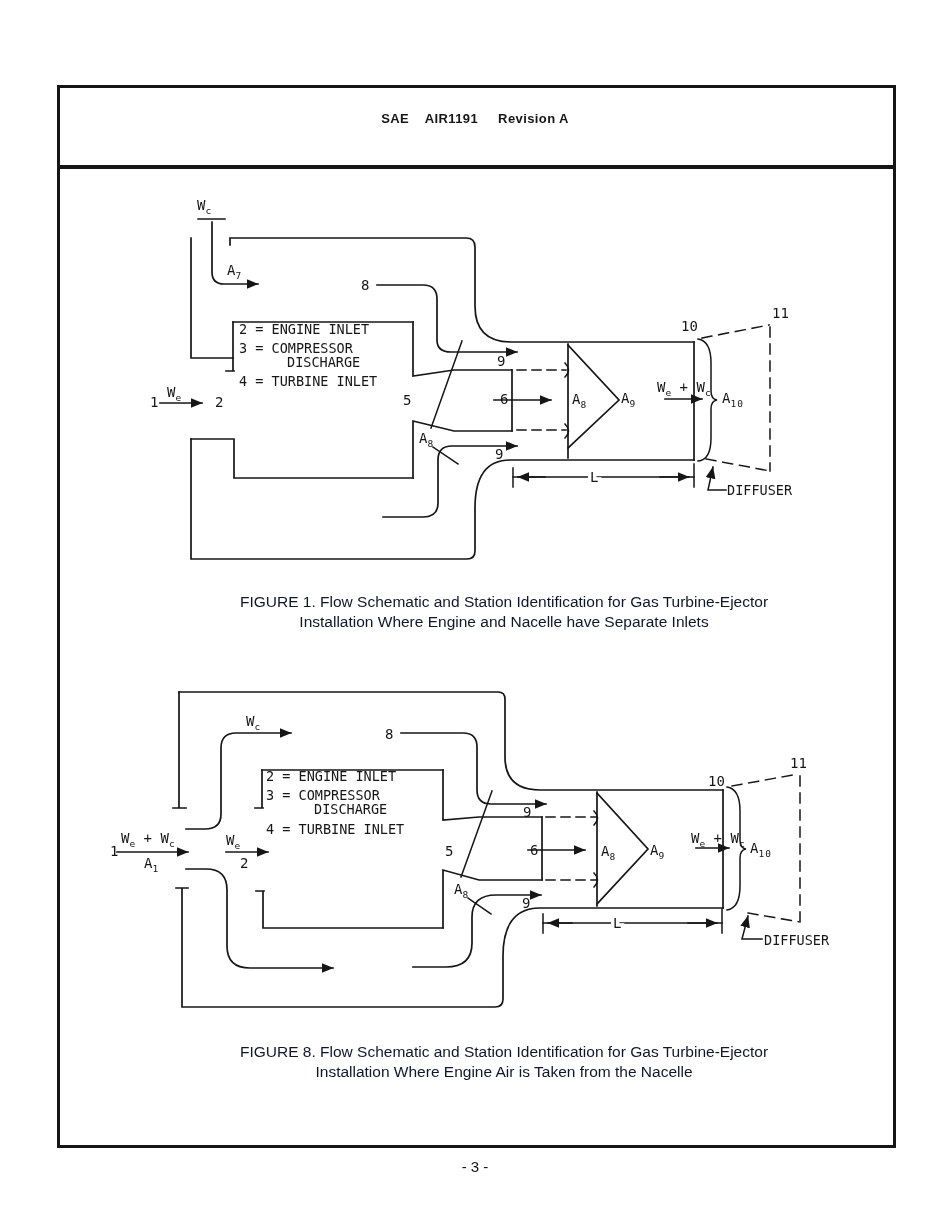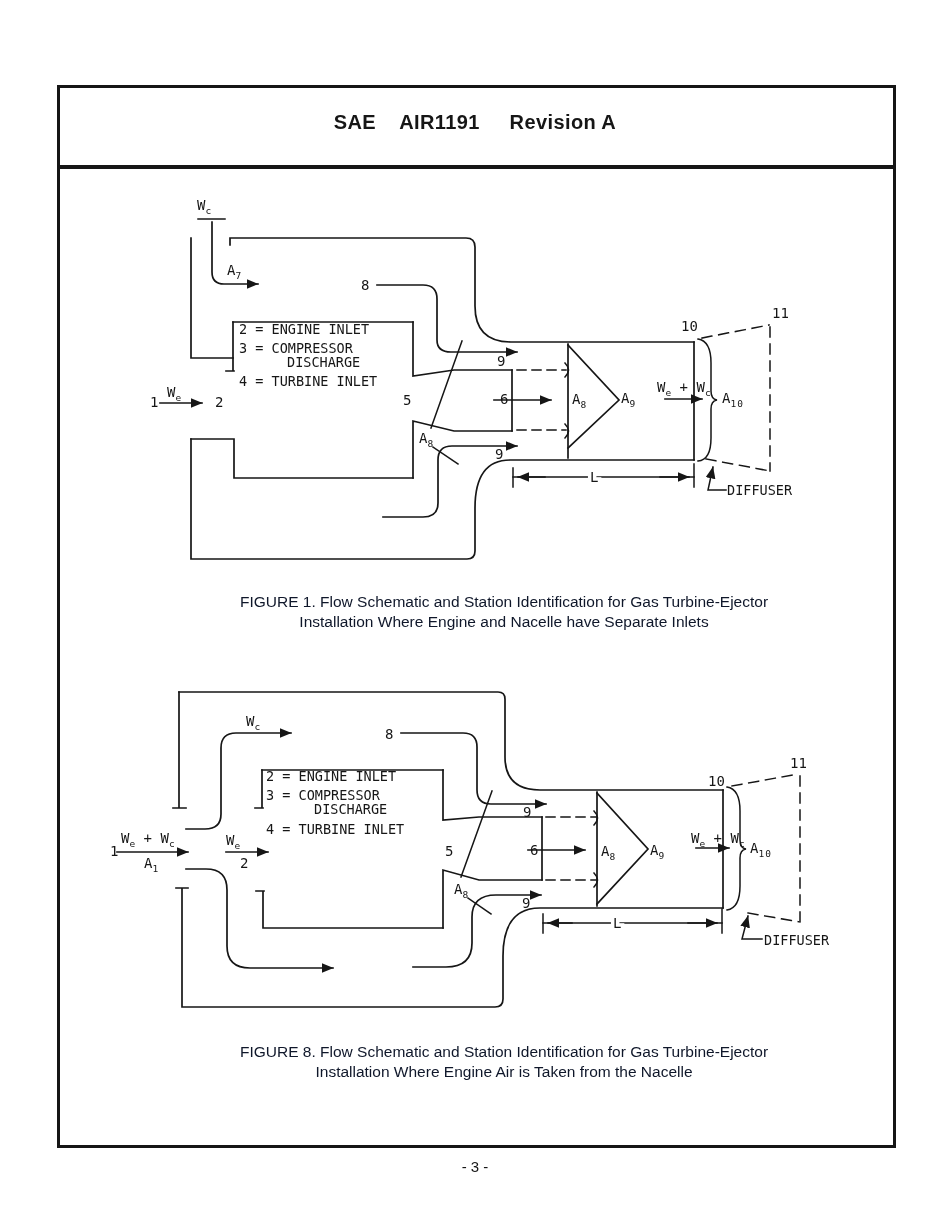--- a/index.html
+++ b/index.html
@@ -1,21 +1,21 @@
 <!DOCTYPE html>
 <html><head>
 <meta charset="utf-8">
 <style>
   html,body{margin:0;padding:0;background:#fff;}
   .sheet{position:relative;width:950px;height:1230px;background:#fff;overflow:hidden;
          font-family:"Liberation Sans",sans-serif;color:#161616;}
   .frame{position:absolute;left:57px;top:85px;width:833px;height:1057px;border:3px solid #161616;}
   .divider{position:absolute;left:57px;top:165px;width:839px;height:4px;background:#161616;}
   .hdr{position:absolute;left:0;top:111px;width:950px;text-align:center;
-       font-weight:bold;font-size:20px;white-space:pre;letter-spacing:.4px;}
+       font-weight:bold;font-size:13px;white-space:pre;letter-spacing:.4px;}
   .caption{position:absolute;left:44px;width:920px;text-align:center;
            font-size:15.5px;line-height:20px;color:#0f172a;}
   .cap1{top:592px;} .cap2{top:1042px;}
   .pgnum{position:absolute;left:0;top:1158px;width:950px;text-align:center;font-size:15px;}
   svg{position:absolute;}
   .ln{fill:none;stroke:#161616;stroke-width:1.7;stroke-linecap:square;stroke-linejoin:miter;}
   .thin{stroke-width:1.5;}
   .dash{stroke-dasharray:10 7;}
   .dash2{stroke-dasharray:9 6;}
   text{fill:#161616;}

